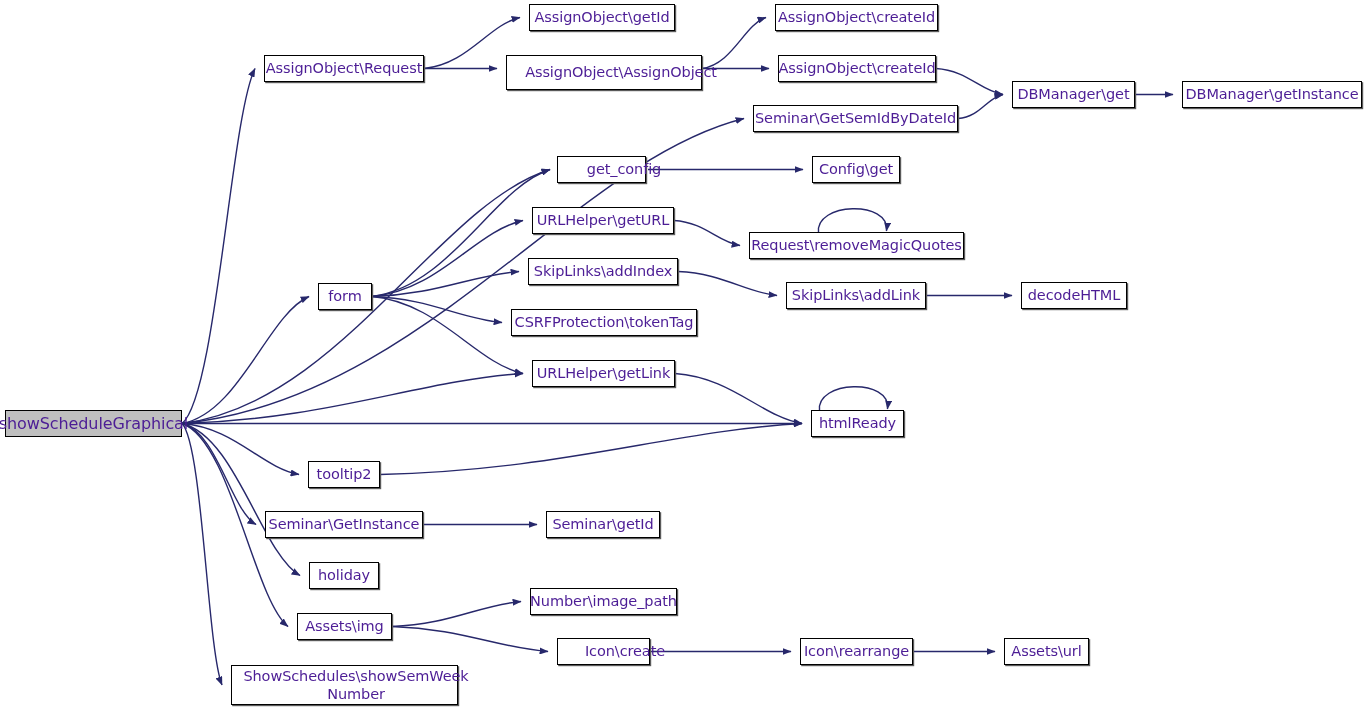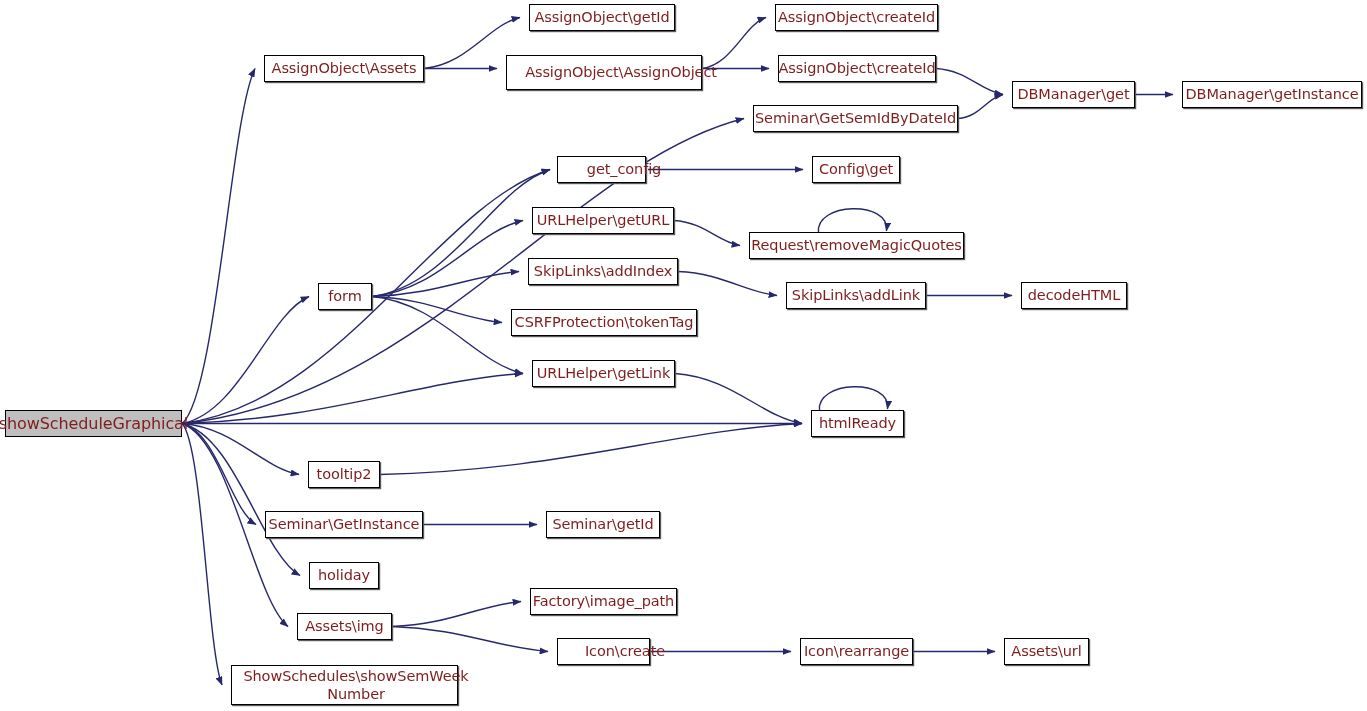--- a/index.html
+++ b/index.html
@@ -22,21 +22,21 @@
     left: 0;
     top: 0;
     width: 1367px;
     height: 711px;
   }
   .node {
     position: absolute;
     box-sizing: border-box;
     border: 1px solid #000000;
     background: #ffffff;
-    color: #7f1d1d;
+    color: #4c1d95;
     font-size: 14.5px;
     line-height: 1.12;
     display: flex;
     align-items: center;
     justify-content: center;
     text-align: center;
     white-space: pre-line;
     letter-spacing: -0.1px;
     z-index: 5;
   }
@@ -96,21 +96,21 @@
         <path d="M 380 474.5 C 561.02 470.42, 672.7 430.64, 802 423.5" marker-end="url(#arrowhead)"></path>
         <path d="M 423 524.5 L 537 524.5" marker-end="url(#arrowhead)"></path>
         <path d="M 392 626.5 C 449.96 624.5, 479.6 605, 521 601.5" marker-end="url(#arrowhead)"></path>
         <path d="M 392 626.5 C 461.3 628.5, 498.5 648, 548 651.5" marker-end="url(#arrowhead)"></path>
         <path d="M 650 651.5 L 791 651.5" marker-end="url(#arrowhead)"></path>
         <path d="M 913 651.5 L 995 651.5" marker-end="url(#arrowhead)"></path>
       </g>
   </svg>
   <div id="nodes-layer">
       <div class="node current" style="left: 5px; top: 410px; width: 177px; height: 27px;">showScheduleGraphical</div>
-      <div class="node shadowed" style="left: 264px; top: 55px; width: 160px; height: 27px;">AssignObject\Assets</div>
+      <div class="node shadowed" style="left: 264px; top: 55px; width: 160px; height: 27px;">AssignObject\Request</div>
       <div class="node shadowed" style="left: 529px; top: 4px; width: 146px; height: 27px;">AssignObject\getId</div>
       <div class="node shadowed" style="left: 506px; top: 55px; width: 196px; height: 35px; padding-left: 34px;">AssignObject\AssignObject</div>
       <div class="node shadowed" style="left: 775px; top: 4px; width: 163px; height: 27px;">AssignObject\createId</div>
       <div class="node shadowed" style="left: 778px; top: 55px; width: 158px; height: 27px;">AssignObject\createId</div>
       <div class="node shadowed" style="left: 753px; top: 105px; width: 205px; height: 27px;">Seminar\GetSemIdByDateId</div>
       <div class="node shadowed" style="left: 1012px; top: 81px; width: 123px; height: 27px;">DBManager\get</div>
       <div class="node shadowed" style="left: 1182px; top: 81px; width: 180px; height: 27px;">DBManager\getInstance</div>
       <div class="node shadowed" style="left: 557px; top: 156px; width: 89px; height: 27px; padding-left: 45px;">get_config</div>
       <div class="node shadowed" style="left: 812px; top: 156px; width: 88px; height: 27px;">Config\get</div>
       <div class="node shadowed" style="left: 532px; top: 207px; width: 142px; height: 27px;">URLHelper\getURL</div>
@@ -119,21 +119,21 @@
       <div class="node shadowed" style="left: 786px; top: 282px; width: 140px; height: 27px;">SkipLinks\addLink</div>
       <div class="node shadowed" style="left: 1021px; top: 282px; width: 106px; height: 27px;">decodeHTML</div>
       <div class="node shadowed" style="left: 318px; top: 283px; width: 54px; height: 27px;">form</div>
       <div class="node shadowed" style="left: 511px; top: 309px; width: 186px; height: 27px;">CSRFProtection\tokenTag</div>
       <div class="node shadowed" style="left: 532px; top: 360px; width: 143px; height: 27px;">URLHelper\getLink</div>
       <div class="node shadowed" style="left: 811px; top: 410px; width: 93px; height: 27px;">htmlReady</div>
       <div class="node shadowed" style="left: 308px; top: 461px; width: 72px; height: 27px;">tooltip2</div>
       <div class="node shadowed" style="left: 265px; top: 511px; width: 158px; height: 27px;">Seminar\GetInstance</div>
       <div class="node shadowed" style="left: 546px; top: 511px; width: 114px; height: 27px;">Seminar\getId</div>
       <div class="node shadowed" style="left: 309px; top: 562px; width: 70px; height: 27px;">holiday</div>
-      <div class="node shadowed" style="left: 530px; top: 588px; width: 147px; height: 27px;">Factory\image_path</div>
+      <div class="node shadowed" style="left: 530px; top: 588px; width: 147px; height: 27px;">Number\image_path</div>
       <div class="node shadowed" style="left: 297px; top: 613px; width: 95px; height: 27px;">Assets\img</div>
       <div class="node shadowed" style="left: 557px; top: 638px; width: 93px; height: 27px; padding-left: 43px;">Icon\create</div>
       <div class="node shadowed" style="left: 800px; top: 638px; width: 113px; height: 27px;">Icon\rearrange</div>
       <div class="node shadowed" style="left: 1004px; top: 638px; width: 85px; height: 27px;">Assets\url</div>
       <div class="node shadowed multiline" style="left: 231px; top: 665px; width: 227px; height: 40px;">ShowSchedules\showSemWeek
 Number</div>
     </div>
 </div>
 
 </body></html>

